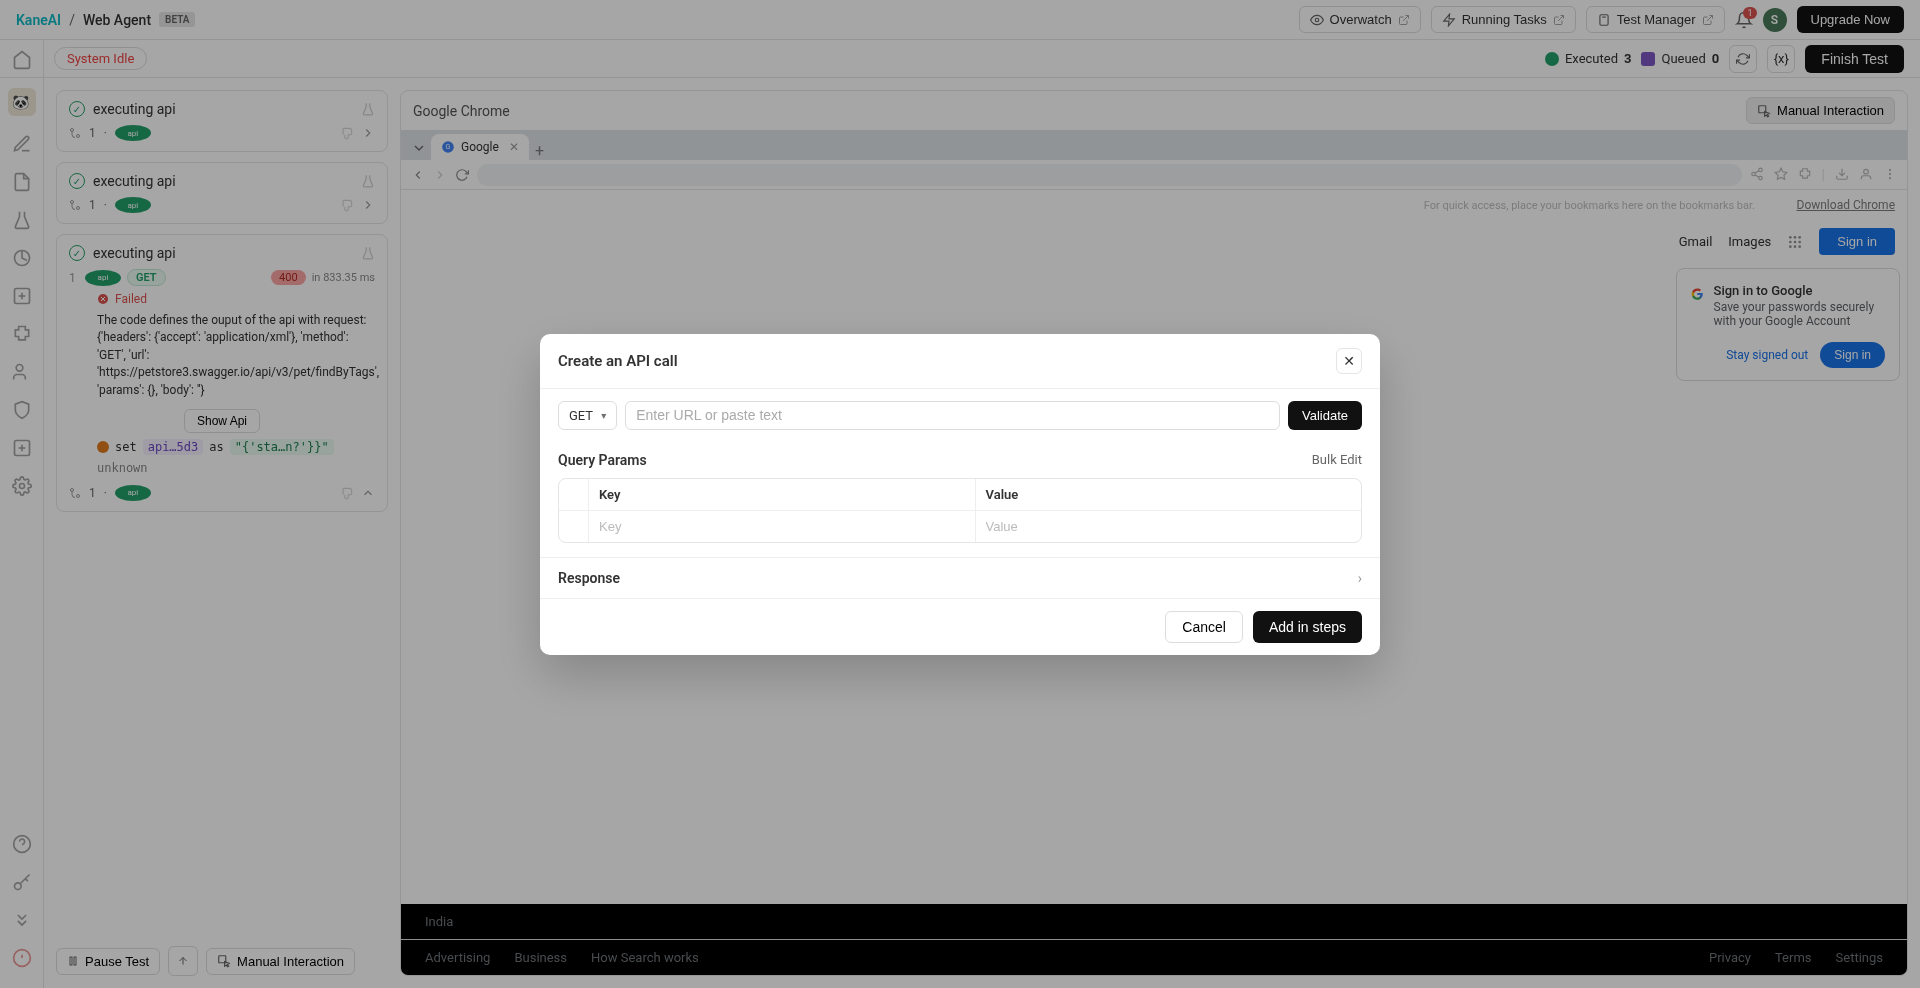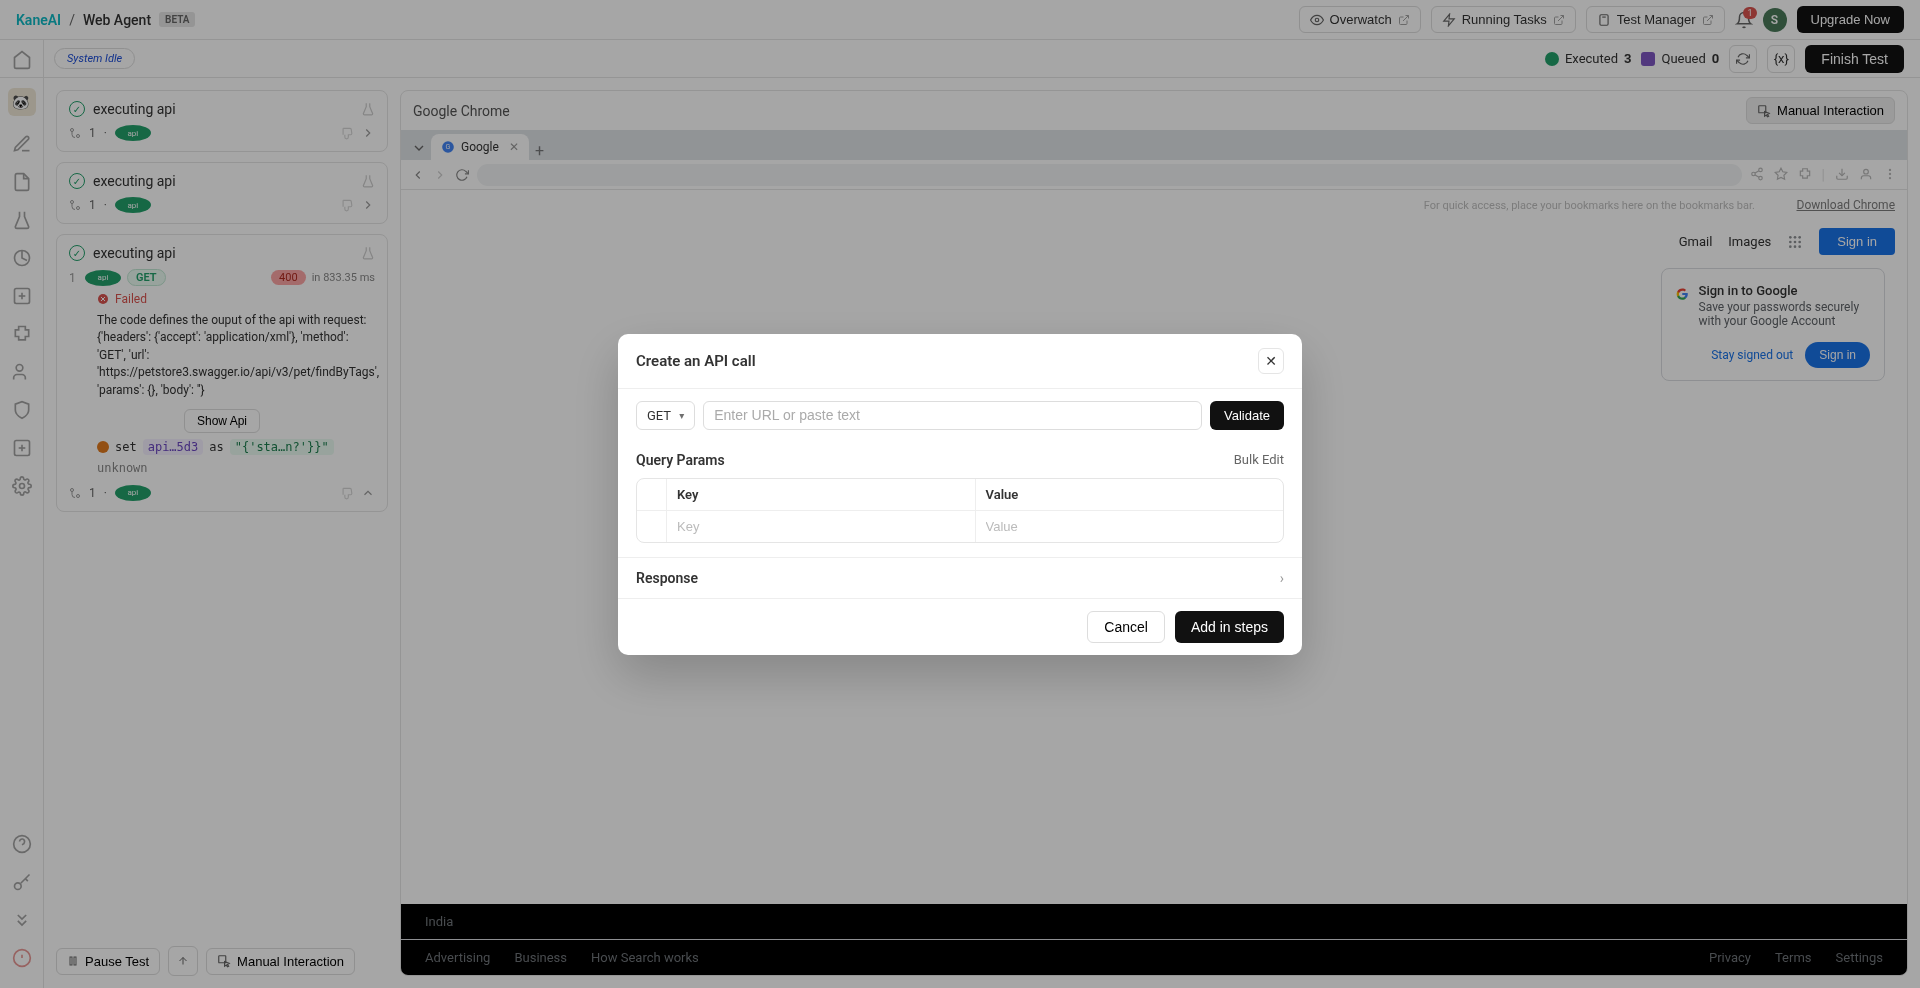--- a/index.html
+++ b/index.html
@@ -58,21 +58,21 @@
 
     
     .sec-bar {
       height: 38px; display: flex; align-items: center;
       padding: 0 16px 0 54px;
       border-bottom: 1px solid #e5e5e5;
       gap: 10px;
     }
     .system-idle {
       border: 1px solid #ddd; border-radius: 14px;
-      padding: 3px 12px; color: #1d4ed8; font-size: 11px; font-style: italic;
+      padding: 3px 12px; color: #ef4444; font-size: 13px;
     }
     .sec-bar-spacer { flex: 1; }
     .status-chip { display: inline-flex; align-items: center; gap: 6px; font-size: 13px; }
     .dot-green { width: 14px; height: 14px; border-radius: 50%; background: #22a06b; display:inline-block; }
     .dot-purple { width: 14px; height: 14px; border-radius: 3px; background: #7e57c2; display:inline-block; }
     .icon-box {
       width: 28px; height: 28px; border: 1px solid #ddd; border-radius: 6px;
       display:inline-flex; align-items:center; justify-content:center;
       font-size: 13px; color:#333;
     }
@@ -246,21 +246,21 @@
       position:absolute; top:38px; right:12px;
       display:flex; align-items:center; gap:16px; font-size:13px;
     }
     .grid-icon { width:16px;height:16px; opacity:.7; }
     .signin-btn {
       background:#1a73e8; color:#fff; padding:6px 18px;
       border-radius:4px; font-size:13px; border:none;
     }
 
     .signin-card {
-      position:absolute; top: 78px; right: 22px;
+      position:absolute; top: 78px; right: 7px;
       width: 224px; border:1px solid #dadce0; border-radius:8px;
       padding: 14px 14px 12px;
       display:flex; flex-direction:column; gap: 10px; font-size:12px;
     }
     .signin-card-top { display:flex; gap:10px; }
     .g-logo { width:22px;height:22px; }
     .signin-card-title { font-size:13px; font-weight:500; }
     .signin-card-sub { color:#5f6368; margin-top:2px; }
     .signin-card-btns { display:flex; justify-content:flex-end; align-items:center; gap:12px; margin-top:4px; }
     .stay-out { color:#1a73e8; font-size:12px; }
@@ -277,21 +277,21 @@
     .chrome-footer-bot .right { margin-left:auto; display:flex; gap:24px; }
 
     
     .overlay {
       position: fixed; inset:0;
       background: rgba(0,0,0,0.35);
       display:flex; align-items:center; justify-content:center;
       z-index: 1000;
     }
     .modal {
-      width: 684px; background:#fff; border-radius:10px;
+      width: 840px; background:#fff; border-radius:10px;
       display:flex; flex-direction:column; box-shadow: 0 20px 50px rgba(0,0,0,.2);
     }
     .modal-header {
       padding: 14px 18px; display:flex; align-items:center;
     }
     .modal-title { font-size: 15px; font-weight:600; }
     .modal-close {
       margin-left:auto; width:26px; height:26px;
       border:1px solid #e5e5e5; border-radius:6px;
       display:inline-flex;align-items:center;justify-content:center;

